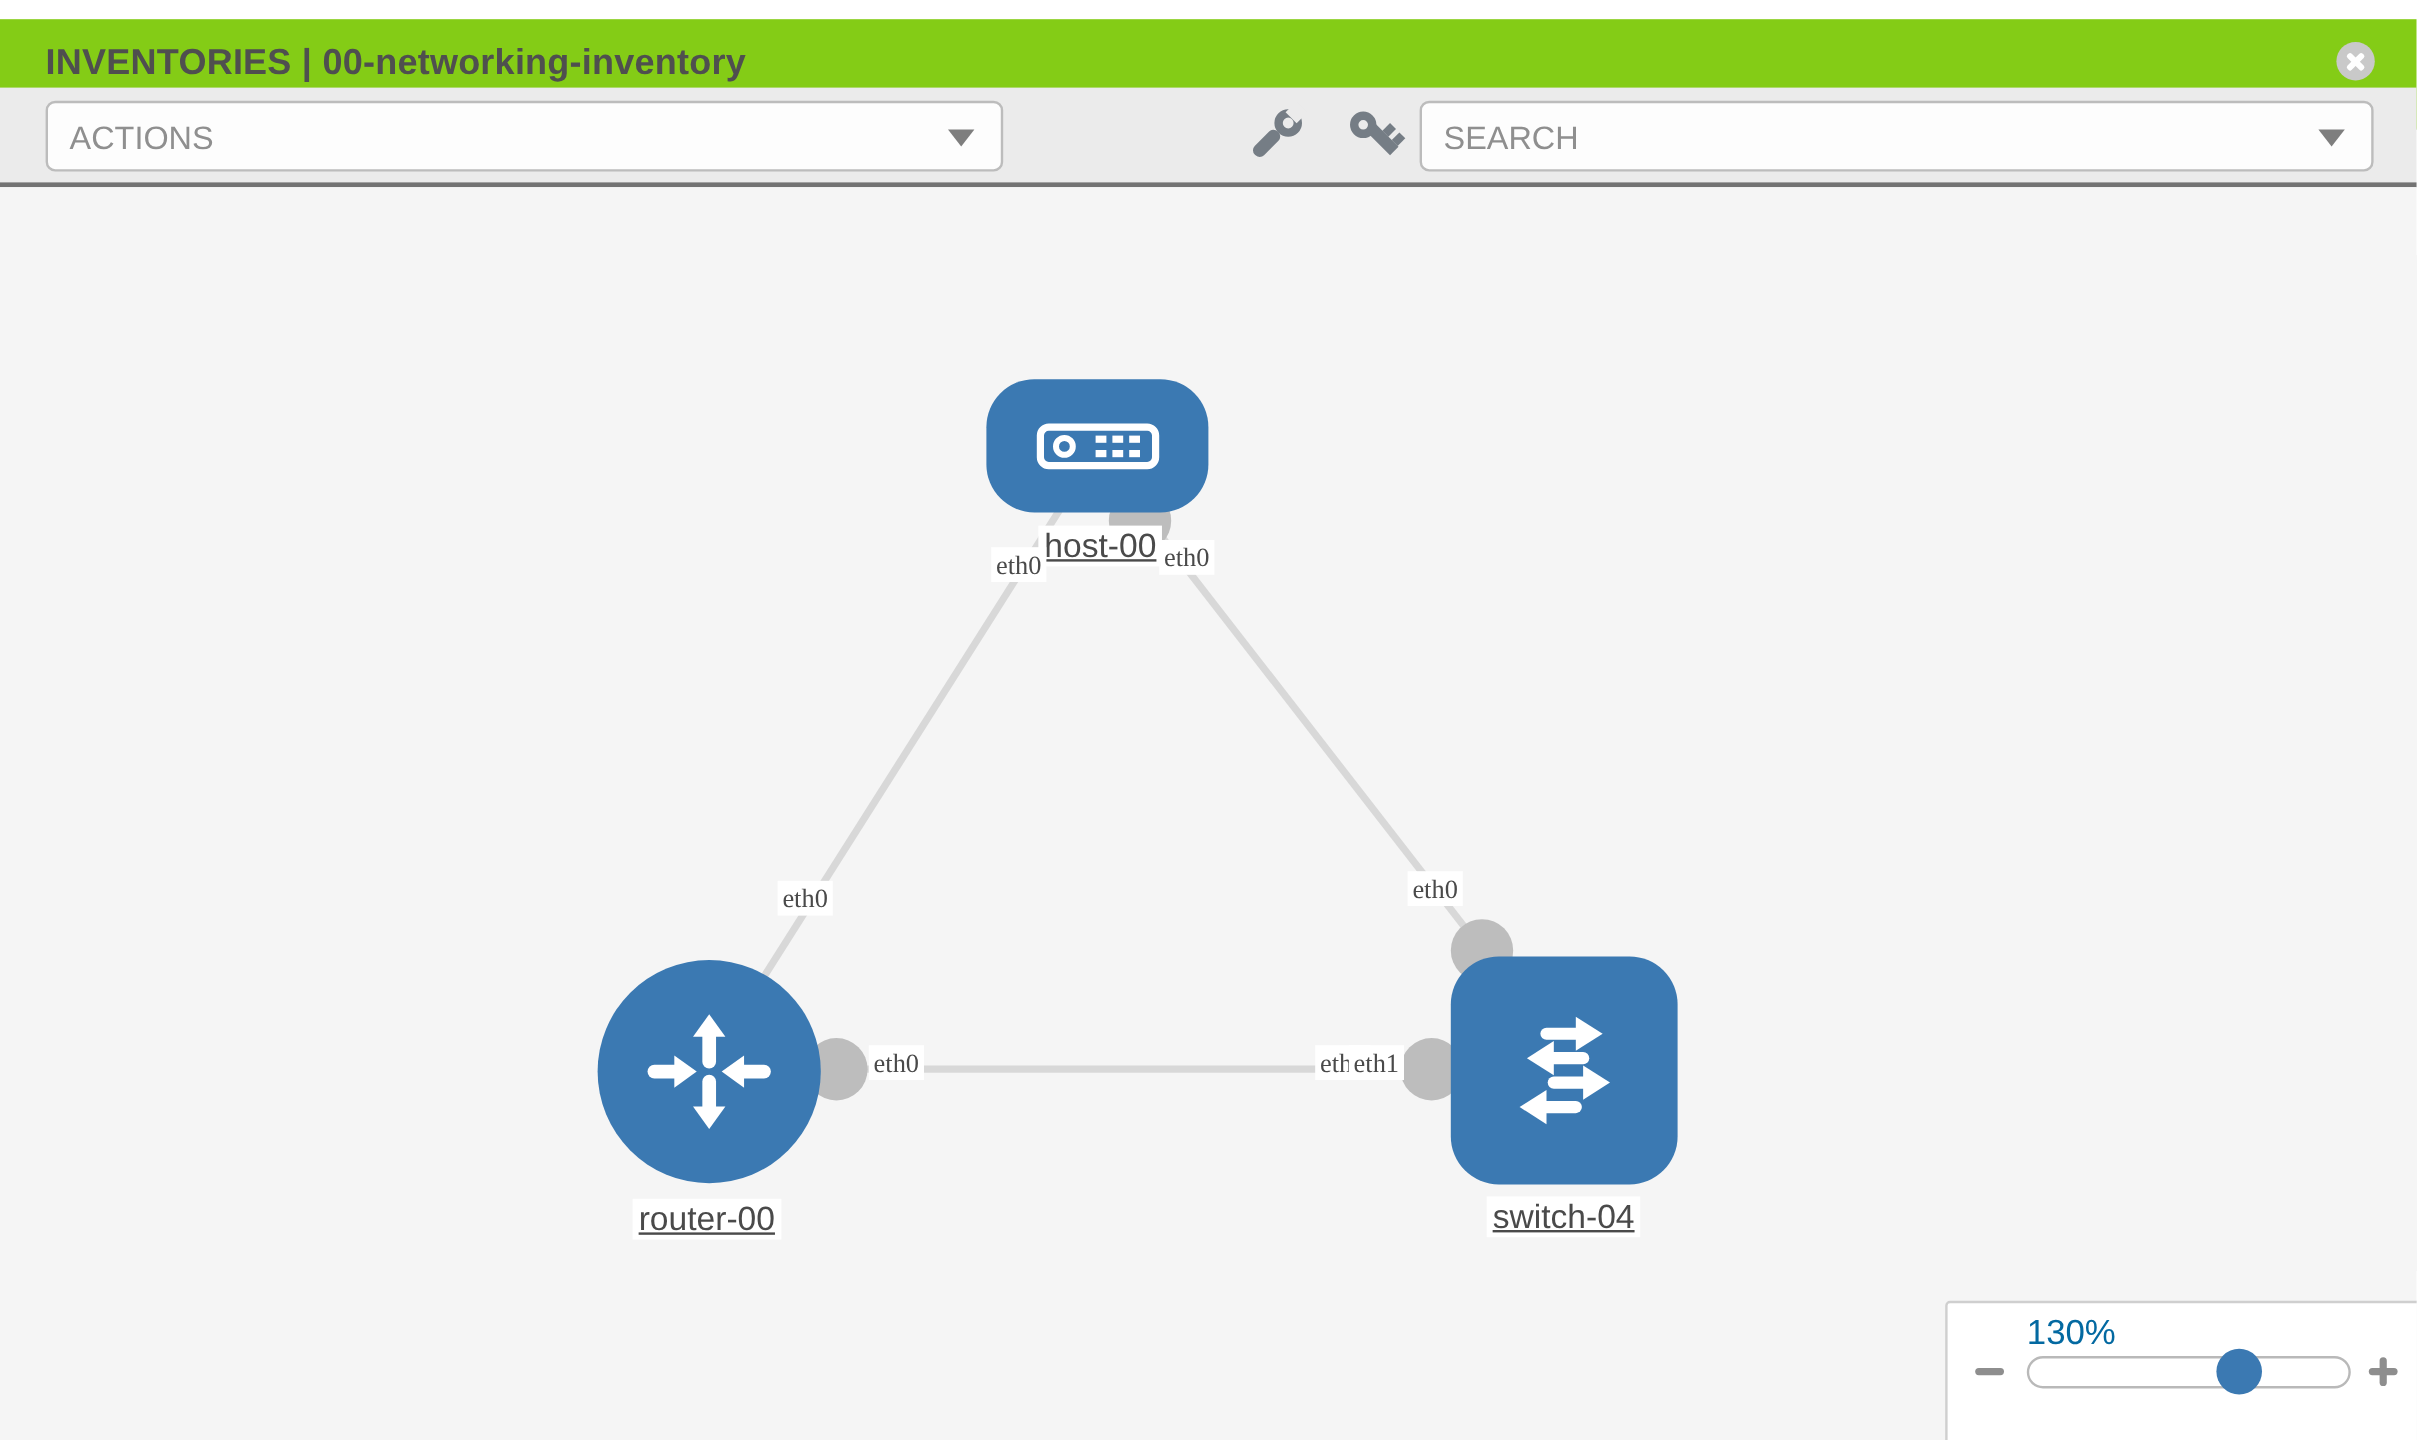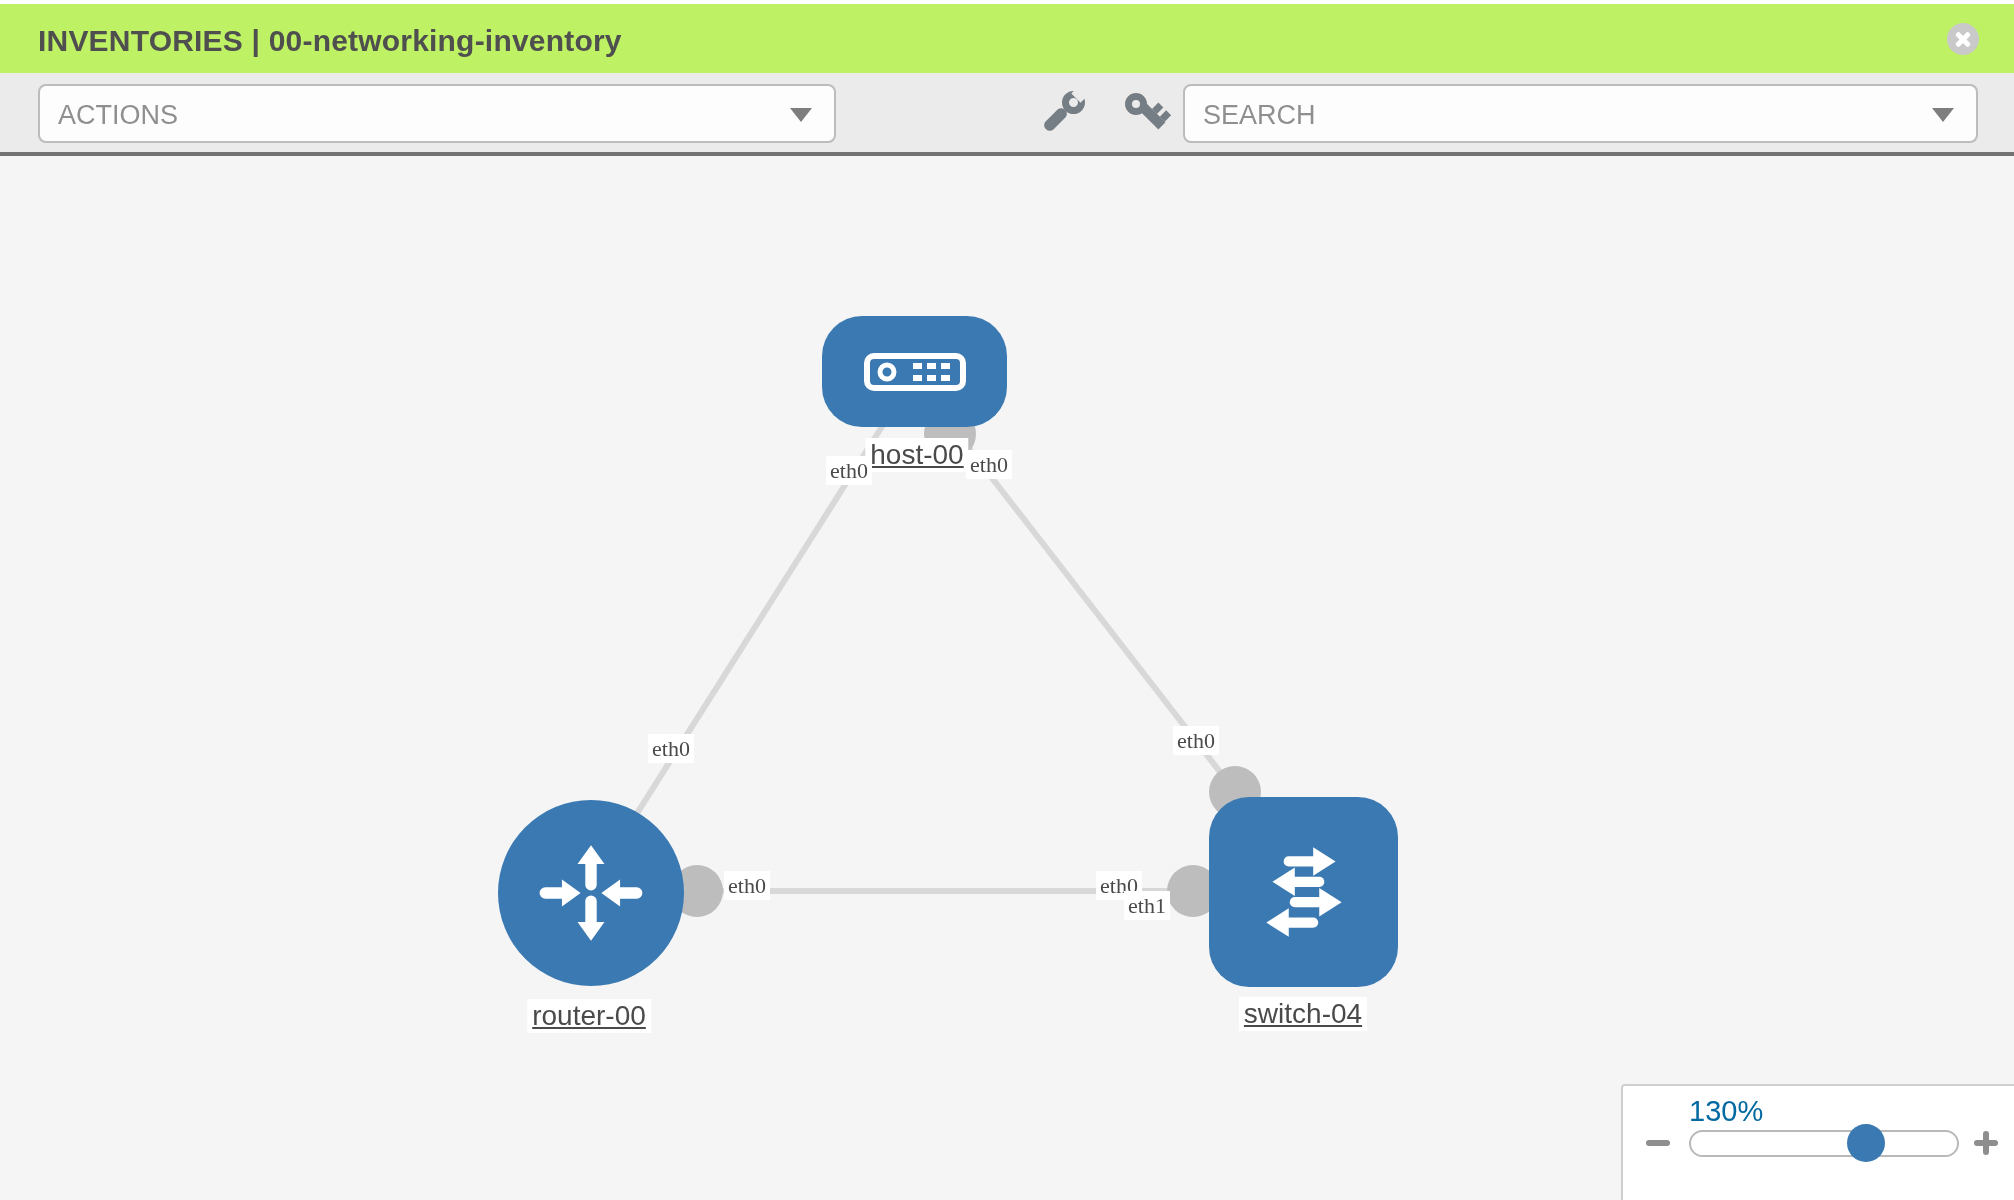--- a/index.html
+++ b/index.html
@@ -3,22 +3,22 @@
 <meta charset="utf-8">
 <style>
   * { margin:0; padding:0; box-sizing:border-box; }
   html,body { background:#ffffff; }
   .app {
     position:relative; width:2014px; height:1200px; overflow:hidden;
     font-family:"Liberation Sans", sans-serif; background:#ffffff;
   }
   
   .header {
-    position:absolute; top:4px; left:0; width:2014px; height:92px;
-    background:#bef264; border-bottom:1px solid #d2d2d2;
+    position:absolute; top:16px; left:0; width:2014px; height:92px;
+    background:#84cc16; border-bottom:1px solid #d2d2d2;
   }
   .title {
     position:absolute; left:38px; top:20px;
     font-size:30px; font-weight:bold; color:#4f4f4f; letter-spacing:.2px;
   }
   .close-btn {
     position:absolute; right:35px; top:19px; width:32px; height:32px;
     border-radius:50%; background:#c9c9c9; cursor:pointer;
   }
   .close-btn .bar {
@@ -95,21 +95,21 @@
   .lbl-host   { left:917px;  top:282px; }
   .lbl-router { left:589px;  top:843px; }
   .lbl-switch { left:1303px; top:841px; }
   .iface-label { font-size:22px; padding:2px 4px;font-family:Liberation Serif, serif; }
   .if-host-left    { left:826px;  top:300px; }
   .if-host-right   { left:966px;  top:294px; }
   .if-router-top   { left:648px;  top:578px; }
   .if-switch-top   { left:1173px; top:570px; }
   .if-router-right { left:724px;  top:715px; }
   .if-switch-back  { left:1096px; top:715px; z-index:3; }
-  .if-switch-front { left:1124px; top:715px; z-index:4;margin-top:20px; }
+  .if-switch-front { left:1124px; top:715px; z-index:4; }
   
   .zoom-panel {
     position:absolute; left:1621px; top:928px; width:400px; height:140px;
     background:#ffffff; border:2px solid #cfcfcf; border-radius:4px; z-index:5;
   }
   .zoom-value {
     position:absolute; left:66px; top:9px; width:270px; text-align:left;
     font-size:29px; color:#0369a1;
   }
   .zoom-btn { position:absolute; width:30px; height:30px; cursor:pointer; }

